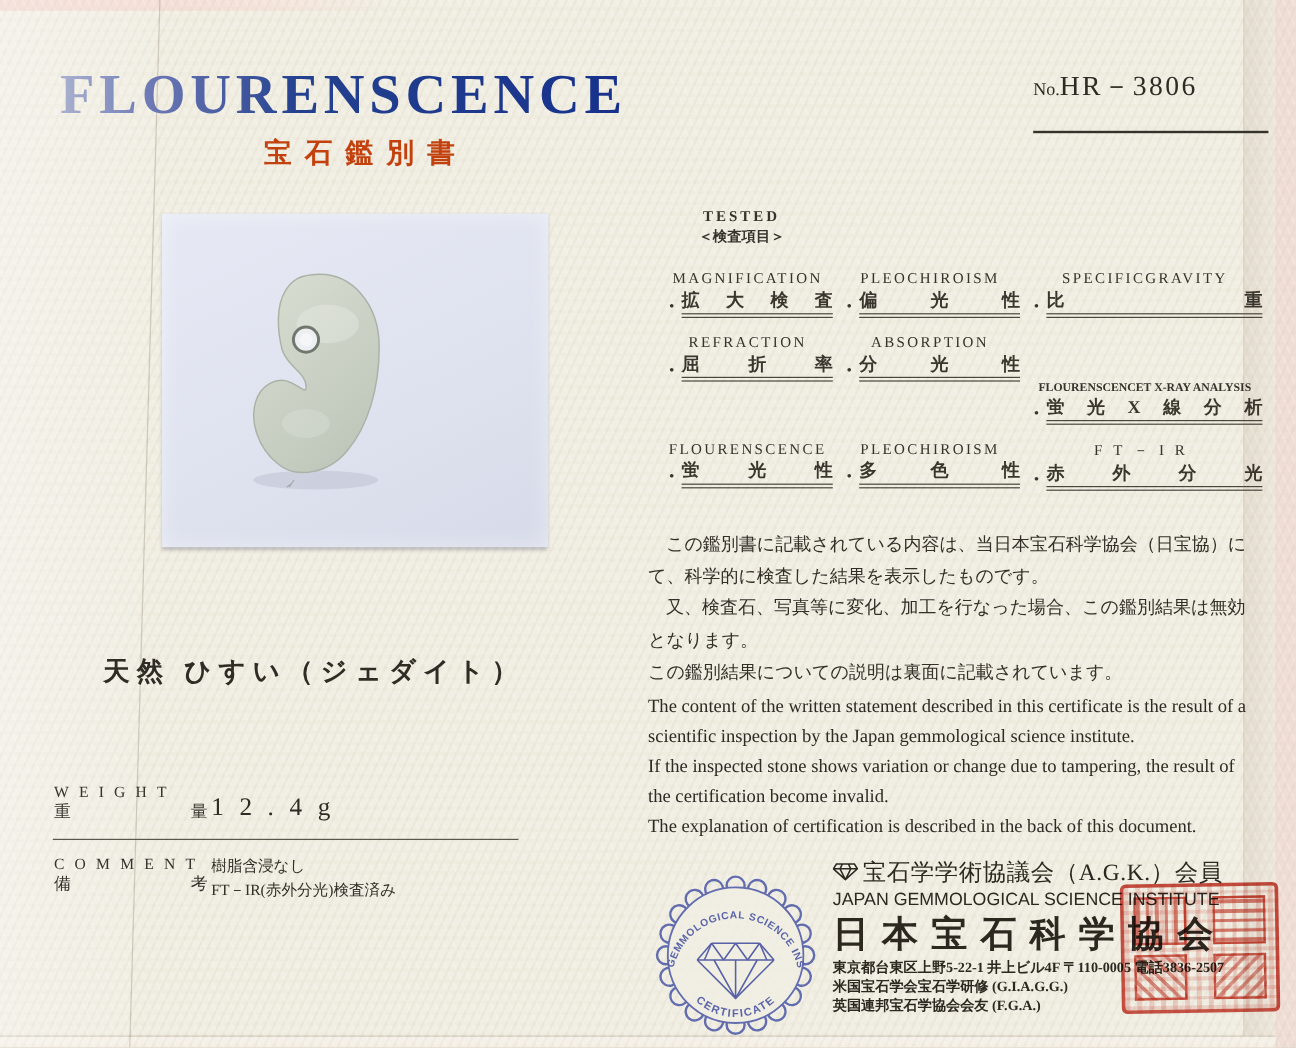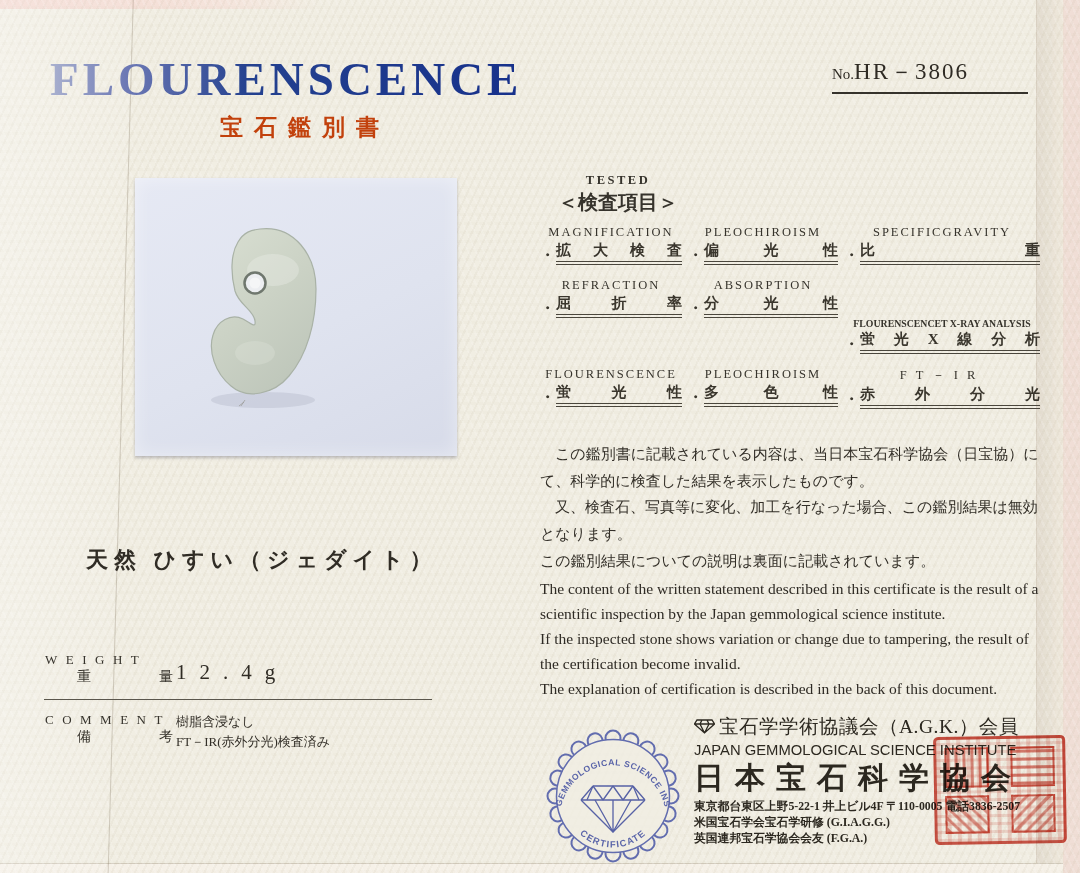--- a/index.html
+++ b/index.html
@@ -32,58 +32,58 @@
     transform:rotate(1.65deg);transform-origin:top left;z-index:2;}
   .fold-left-shade{left:-10px;top:-8px;width:142px;height:895px;
     background:linear-gradient(90deg,rgba(255,255,255,.30),rgba(255,255,255,.08));
     transform:rotate(1.65deg);transform-origin:top right;z-index:1;}
 
   
   .title{left:50px;top:52px;font-size:47px;font-weight:700;letter-spacing:4px;z-index:3;
     background:linear-gradient(90deg,#aab1cf 0%,#6d79b5 16%,#24418f 42%,#17318b 100%);
     -webkit-background-clip:text;background-clip:text;color:transparent;}
   .subtitle{left:202px;top:112px;font-size:23px;font-weight:700;letter-spacing:11px;color:#c2410c;z-index:3;margin-left:18px;}
-  .certno{left:832px;top:56px;width:196px;border-bottom:2px solid #35322b;padding-bottom:5px;
+  .certno{left:861px;top:56px;width:196px;border-bottom:2px solid #35322b;padding-bottom:22px;
     z-index:3;white-space:nowrap;}
   .certno .no-label{font-size:15px;letter-spacing:0;}
   .certno .no-value{font-size:23px;letter-spacing:2px;}
 
   
   .photo{left:135px;top:178px;width:322px;height:278px;z-index:3;
     background:linear-gradient(155deg,#e6e9f4 0%,#dfe3ef 55%,#d7dbe9 100%);
     box-shadow:0 2px 3px rgba(90,90,110,.35), inset 0 0 18px rgba(255,255,255,.45);}
 
   
   .tested{left:538px;top:173px;width:160px;text-align:center;z-index:3;}
   .tested .t-en{font-size:12.5px;letter-spacing:2.5px;font-weight:600;color:#36332c;}
-  .tested .t-jp{font-size:20px;font-weight:700;margin-top:1px;color:#36332c;}
-
-  
-  .grid{left:540px;top:225px;width:500px;display:grid;z-index:3;
+  .tested .t-jp{font-size:12px;font-weight:700;margin-top:1px;color:#36332c;}
+
+  
+  .grid{left:552px;top:225px;width:500px;display:grid;z-index:3;
     grid-template-columns:142px 150px 196px;column-gap:6px;row-gap:13px;}
   .cell .en{font-size:12.5px;letter-spacing:2px;text-align:center;white-space:nowrap;color:#36332c;}
   .cell .en.small{font-size:9.8px;letter-spacing:0;font-weight:600;margin-top:40px;}
   .cell .en.wide{letter-spacing:9px;}
   .jp-row{display:flex;align-items:flex-end;margin-top:1px;font-size:15px;font-weight:600;color:#3a362d;}
   .jp-row .dot{flex:0 0 auto;padding-right:1px;}
   .jp-row .jp{flex:1;text-align:justify;text-align-last:justify;
     border-bottom:4px double #4a463c;padding-bottom:1px;}
 
   
   .notes-jp{left:540px;top:441px;width:504px;font-size:15px;line-height:1.78;color:#332f28;z-index:3;}
   .notes-en{left:540px;top:536px;width:508px;font-size:15.5px;line-height:1.62;color:#2e2a24;z-index:3;margin-top:40px;}
 
   
   .stone-name{left:86px;top:545px;font-size:22px;letter-spacing:6px;font-weight:700;color:#302c25;z-index:3;}
 
   
   .field{z-index:3;}
   .f-label{width:128px;}
   .f-label .en{font-size:13px;letter-spacing:8.5px;white-space:nowrap;color:#36332c;}
-  .f-label .jp{font-size:14px;text-align:justify;text-align-last:justify;color:#36332c;margin-left:32px;}
+  .f-label .jp{font-size:14px;text-align:justify;text-align-last:justify;color:#36332c;}
   .weight-value{left:176px;top:660px;font-size:21px;letter-spacing:13px;color:#2f2b24;z-index:3;}
   .weight-rule{left:44px;top:699px;width:388px;height:0;border-top:1.5px solid #5a564c;z-index:3;}
   .comment-values{left:176px;top:712px;font-size:13px;line-height:1.5;color:#332f28;z-index:3;}
 
   
   .issuer{left:694px;top:710px;width:372px;z-index:3;color:#2c2820;}
   .advisor{white-space:nowrap;}
   .advisor .adv-label{font-size:13.5px;font-weight:600;}
   .advisor .adv-name{font-size:25px;letter-spacing:7px;font-weight:600;margin-left:6px;}
   .membership{display:flex;align-items:center;margin-top:3px;white-space:nowrap;}

